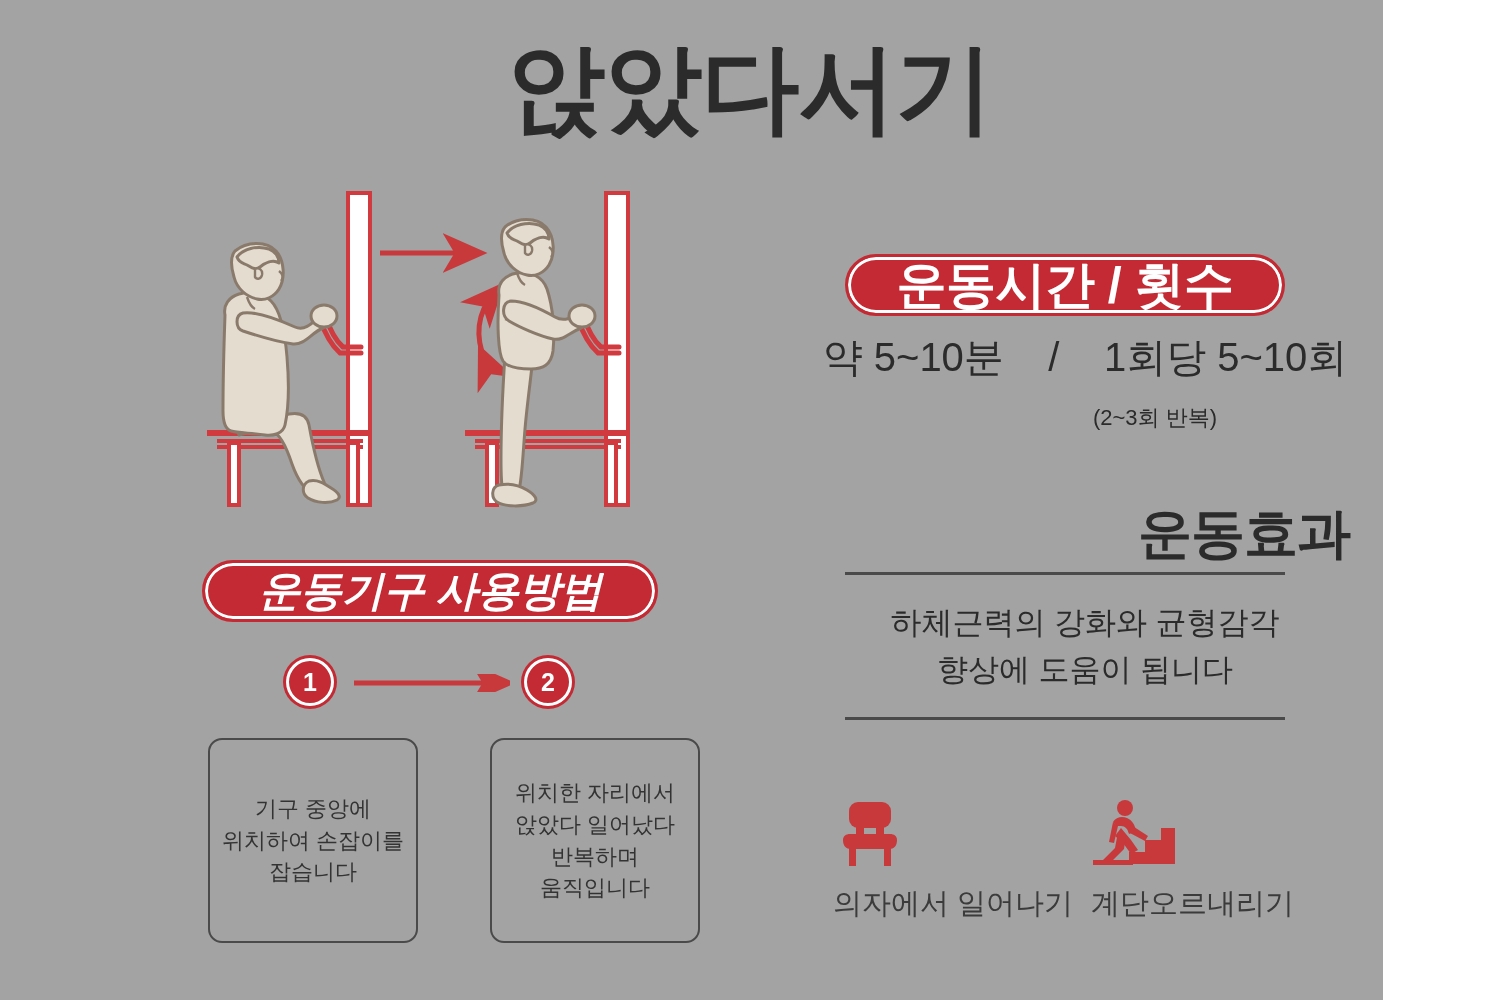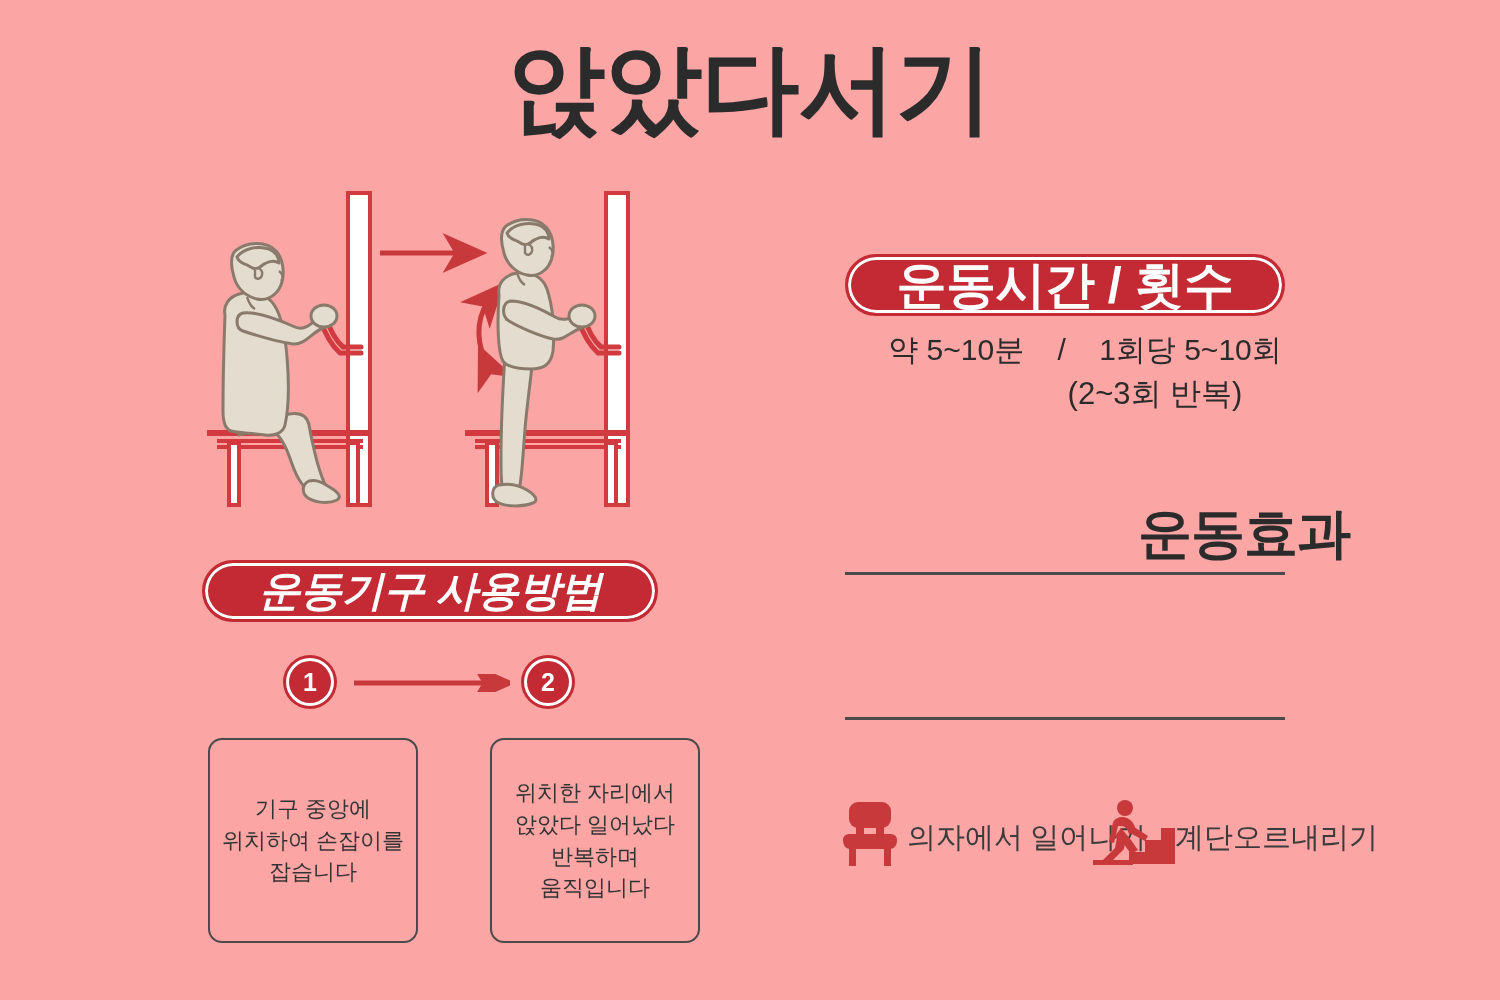--- a/index.html
+++ b/index.html
@@ -7,23 +7,23 @@
   html, body {
     width: 1500px;
     height: 1000px;
     background: #ffffff;
     font-family: "Liberation Sans", "DejaVu Sans", sans-serif;
     overflow: hidden;
   }
 
   #page {
     position: relative;
-    width: 1500px;
+    width: 1383px;
     height: 1000px;
-    background: #fca5a5;
+    background: #a3a3a3;
   }
 
   
   #title {
     position: absolute;
     top: 34px;
     left: 0;
     width: 1500px;
     text-align: center;
     font-size: 98px;
@@ -151,27 +151,27 @@
 
   #time-lines {
     position: absolute;
     left: 60px;
     top: 150px;
     width: 530px;
     text-align: center;
     color: #2b2b2b;
   }
   #time-line-1 {
-    font-size: 30px;
+    font-size: 40px;
     letter-spacing: 0px;
     white-space: pre;
   }
   #time-line-2 {
-    font-size: 31px;
-    margin-top: 2px;
+    font-size: 22px;
+    margin-top: 18px;
     padding-left: 140px;
   }
 
   #effect-title {
     position: absolute;
     left: 60px;
     top: 318px;
     width: 530px;
     text-align: right;
     font-size: 54px;
@@ -206,24 +206,23 @@
     position: absolute;
     left: 72px;
     top: 612px;
     width: 470px;
     display: flex;
     justify-content: center;
     gap: 48px;
   }
   .benefit {
     display: flex;
-    flex-direction: row;
-    align-items: center;
+    flex-direction: column;
+    align-items: flex-start;
     width: 210px;
-    font-family: Liberation Serif, serif;
   }
   .benefit-icon {
     height: 78px;
     display: flex;
     align-items: flex-end;
     justify-content: center;
   }
   .benefit-label {
     margin-top: 14px;
     font-size: 29px;
@@ -382,20 +381,22 @@
 
     <div id="time-lines">
       <div id="time-line-1">약 5~10분    /    1회당 5~10회</div>
       <div id="time-line-2">(2~3회 반복)</div>
     </div>
 
     <div id="effect-title">운동효과</div>
 
     <div class="hrule" id="hrule-top"></div>
 
+    <div id="effect-desc">하체근력의 강화와 균형감각
+향상에 도움이 됩니다</div>
 
     <div class="hrule" id="hrule-bottom"></div>
 
     <div id="benefits">
 
       <div class="benefit">
         <div class="benefit-icon">
           <svg width="74" height="74" viewBox="0 0 74 74" xmlns="http://www.w3.org/2000/svg">
 
             <rect x="16" y="6" width="42" height="26" rx="9" fill="#C8393C"></rect>

